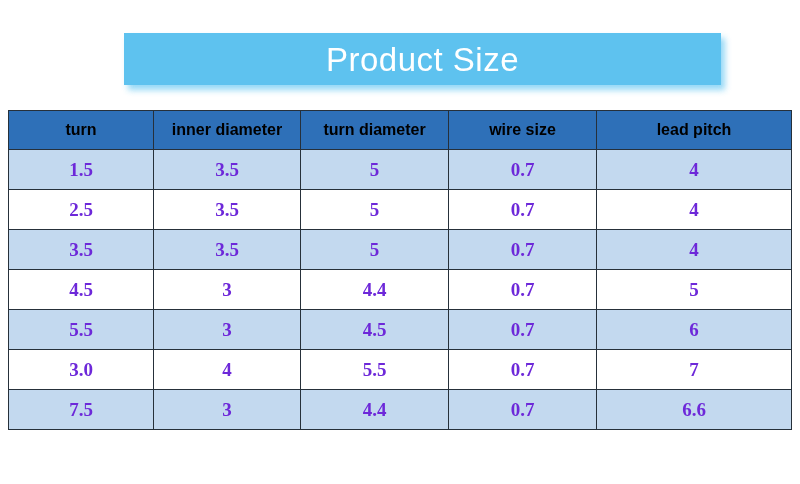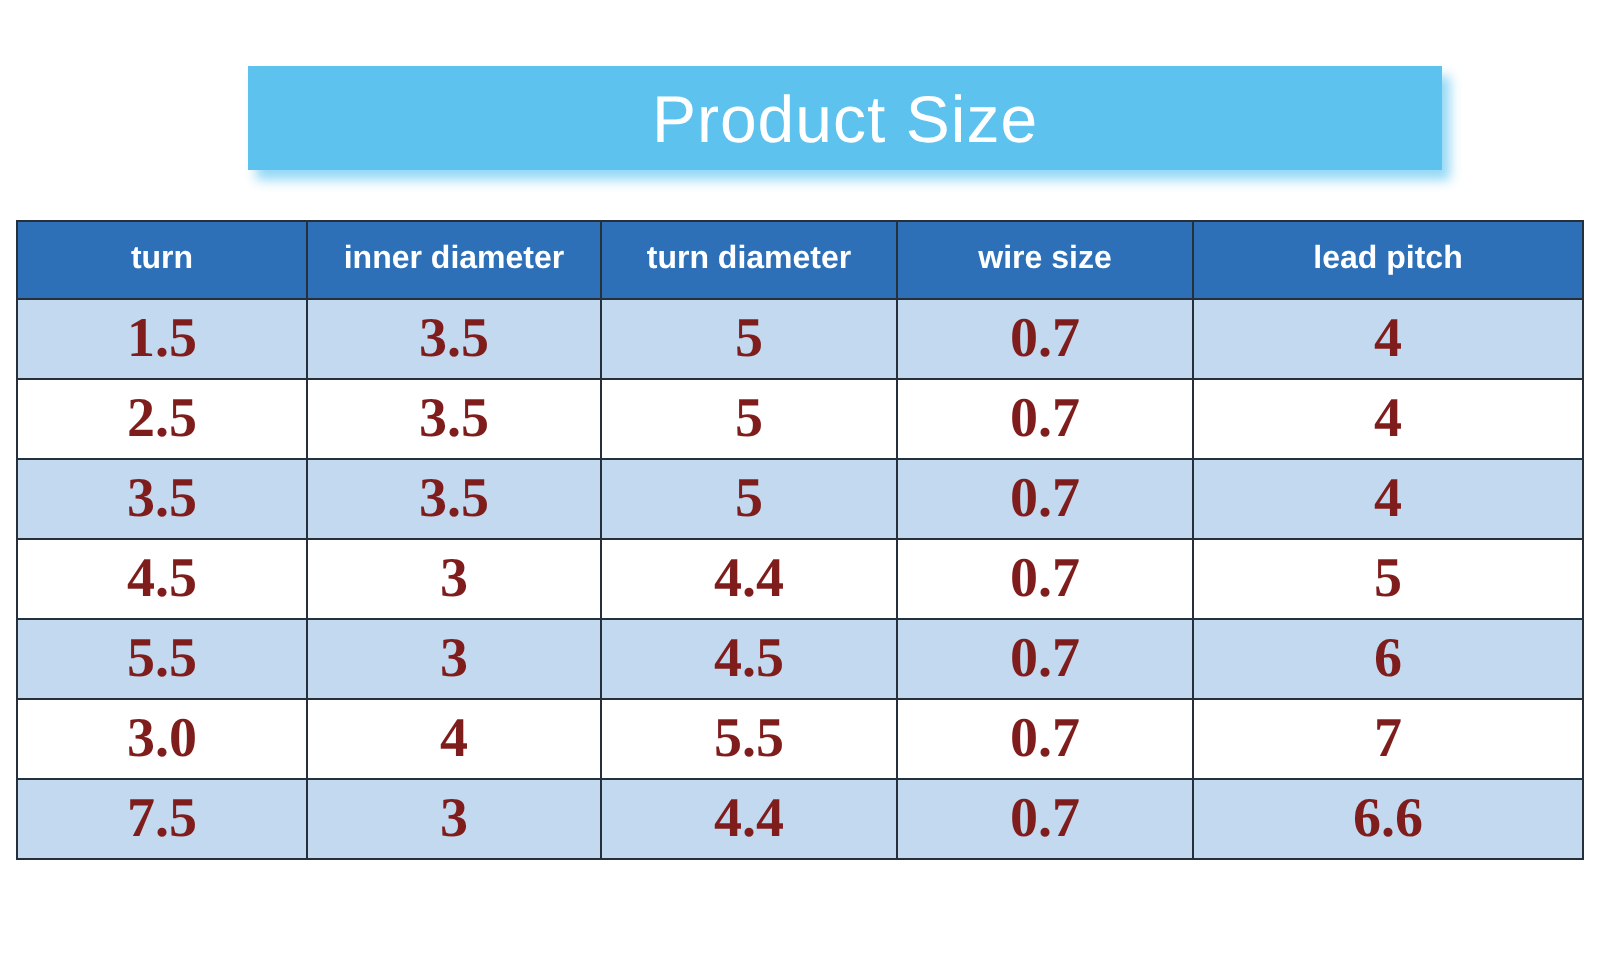--- a/index.html
+++ b/index.html
@@ -66,34 +66,34 @@
   }
   #size-table th,
   #size-table td {
     border: 1px solid #26303a;
     text-align: center;
     padding: 0;
     overflow: hidden;
   }
   #size-table thead th {
     background: #2e70b8;
-    color: #ffffff;
+    color: #000000;
     font-family: "Liberation Sans", sans-serif;
     font-size: 16px;
     font-weight: bold;
     height: 38px;
     line-height: 38px;
     white-space: nowrap;
     margin-left: 12px;
   }
   #size-table tbody td {
     font-family: "Liberation Serif", serif;
-    font-size: 28px;
+    font-size: 19px;
     font-weight: bold;
-    color: #7f1d1d;
+    color: #6d28d9;
     height: 39px;
     line-height: 39px;
   }
   #size-table tbody tr.row-shaded td {
     background: #c3d9ef;
   }
   #size-table tbody tr.row-plain td {
     background: #ffffff;
     margin-left: 20px;
   }

